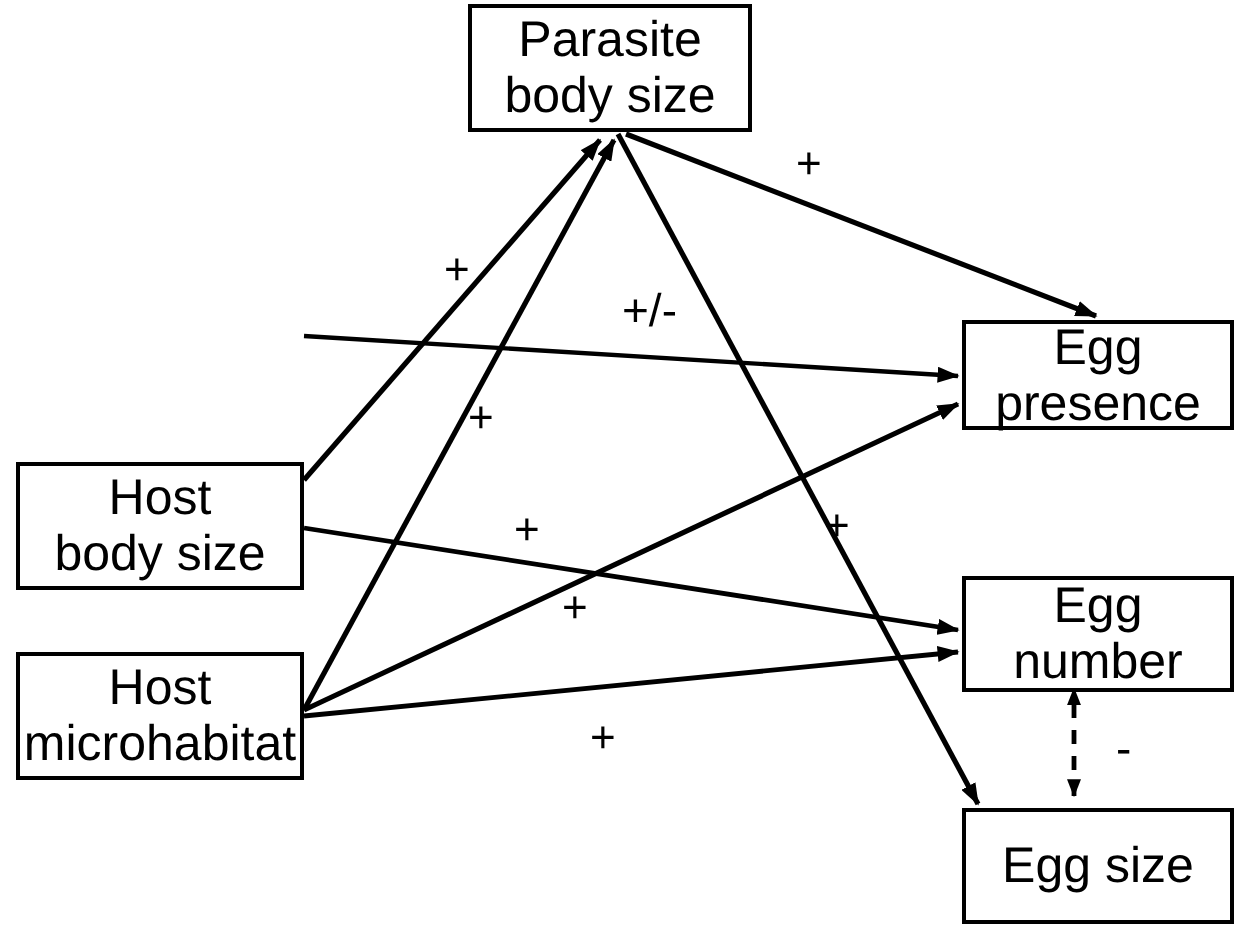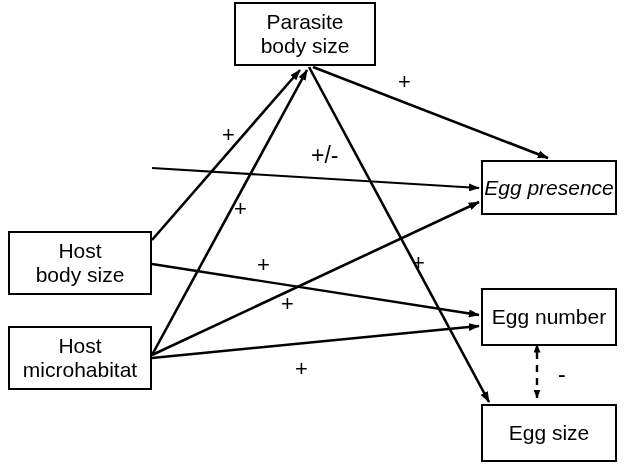--- a/index.html
+++ b/index.html
@@ -27,21 +27,21 @@
   .node-box {
     position: absolute;
     box-sizing: border-box;
     border: 2px solid #000000;
     background: #ffffff;
     display: flex;
     align-items: center;
     justify-content: center;
     text-align: center;
     font-family: "Liberation Sans", sans-serif;
-    font-size: 21px;
+    font-size: 25px;
     line-height: 1.12;
     color: #000000;
     white-space: pre-line;
     z-index: 5;
   }
   .sign-label {
     position: absolute;
     font-family: "Liberation Sans", sans-serif;
     font-size: 22px;
     font-weight: 400;
@@ -94,21 +94,21 @@
   <div class="node-box" style="left:234px; top:2px; width:142px; height:64px;">Parasite
 body size</div>
 
 
   <div class="node-box" style="left:8px; top:231px; width:144px; height:64px;">Host
 body size</div>
 
   <div class="node-box" style="left:8px; top:326px; width:144px; height:64px;">Host
 microhabitat</div>
 
-  <div class="node-box" style="left:481px; top:160px; width:136px; height:55px;font-style:italic;">Egg presence</div>
+  <div class="node-box" style="left:481px; top:160px; width:136px; height:55px;">Egg presence</div>
 
   <div class="node-box" style="left:481px; top:288px; width:136px; height:58px;">Egg number</div>
 
   <div class="node-box" style="left:481px; top:404px; width:136px; height:58px;">Egg size</div>
 
   <div class="sign-label" style="left:222px; top:124px;">+</div>
 
   <div class="sign-label" style="left:234px; top:198px;">+</div>
 
   <div class="sign-label" style="left:398px; top:71px;">+</div>

